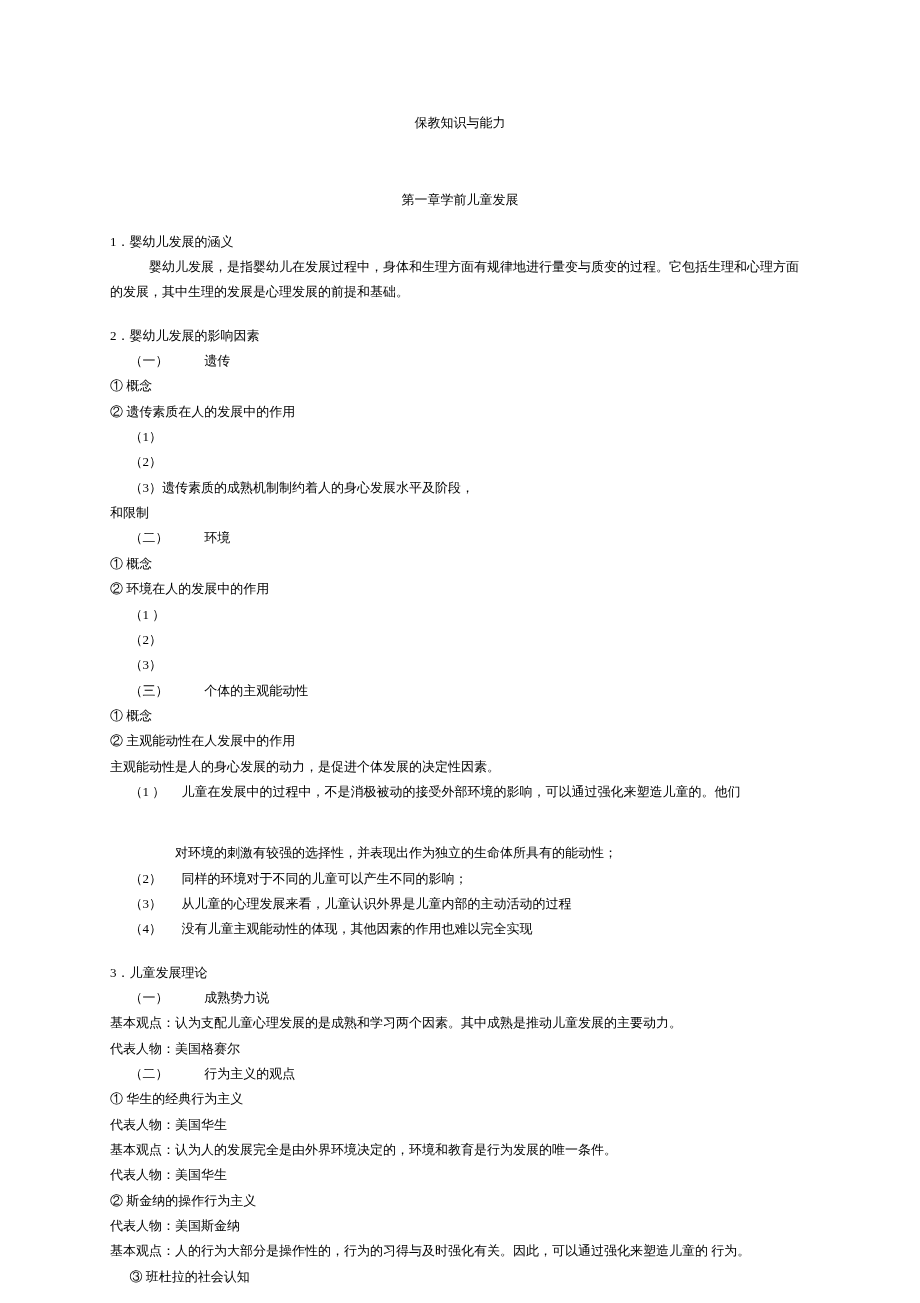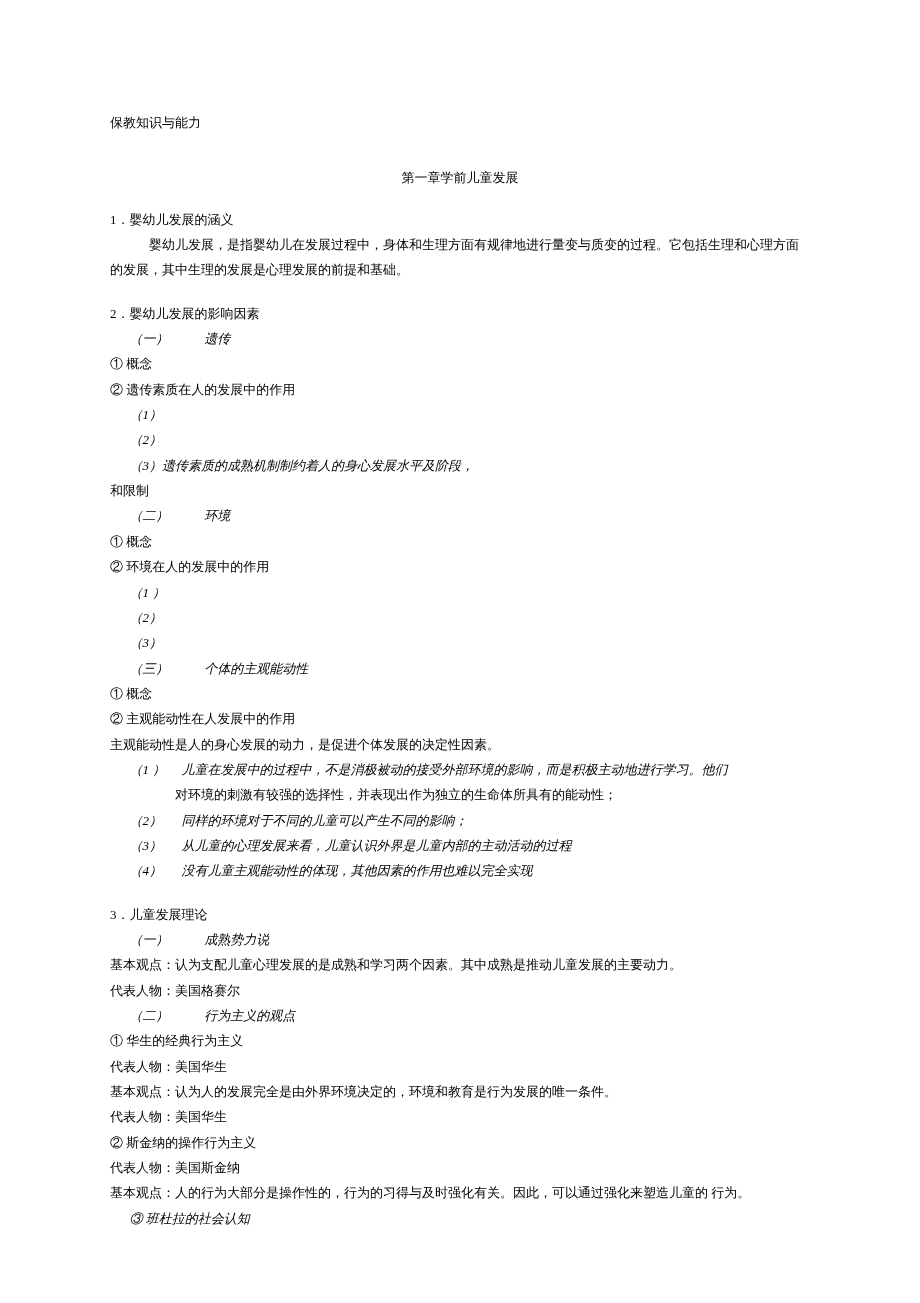--- a/index.html
+++ b/index.html
@@ -7,31 +7,31 @@
       background: #ffffff;
       font-family: "SimSun", "宋体", serif;
       width: 920px;
       min-height: 1303px;
       padding: 110px 110px 60px 110px;
       color: #000000;
       font-size: 13px;
       line-height: 1.95;
     }
     .title {
-      text-align: left;
-      margin-bottom: 12px;
+      text-align: center;
+      margin-bottom: 34px;
     }
     .chapter {
       text-align: center;
       margin-bottom: 16px;
     }
     .section-num { }
     .para { }
-    .indent-2 { padding-left: 1.5em; font-style: italic; }
-    .indent-deep { padding-left: 5em; }
+    .indent-2 { padding-left: 1.5em; }
+    .indent-deep { padding-left: 5em; margin-top: 36px; }
     .spacer { height: 18px; }
     .flex-row { display: flex; }
     .roman-label { display: inline-block; min-width: 5.5em; }
     .num-label { display: inline-block; min-width: 3em; }
   </style>
 </head>
 <body>
 
 <div class="title">保教知识与能力</div>
 
@@ -73,21 +73,21 @@
 <div class="para indent-2">
   <span class="roman-label">（三）</span>
   <span>个体的主观能动性</span>
 </div>
 <div class="para">①  概念</div>
 <div class="para">②  主观能动性在人发展中的作用</div>
 <div class="para">主观能动性是人的身心发展的动力，是促进个体发展的决定性因素。</div>
 
 <div class="para indent-2 flex-row">
   <span class="num-label" style="min-width:4em;">（1 ）</span>
-  <span>儿童在发展中的过程中，不是消极被动的接受外部环境的影响，而是积极主动地进行学习。他们</span>
+  <span>儿童在发展中的过程中，不是消极被动的接受外部环境的影响，可以通过强化来塑造儿童的。他们</span>
 </div>
 <div class="para indent-deep">对环境的刺激有较强的选择性，并表现出作为独立的生命体所具有的能动性；</div>
 
 <div class="para indent-2 flex-row">
   <span class="num-label" style="min-width:4em;">（2）</span>
   <span>同样的环境对于不同的儿童可以产生不同的影响；</span>
 </div>
 <div class="para indent-2 flex-row">
   <span class="num-label" style="min-width:4em;">（3）</span>
   <span>从儿童的心理发展来看，儿童认识外界是儿童内部的主动活动的过程</span>

